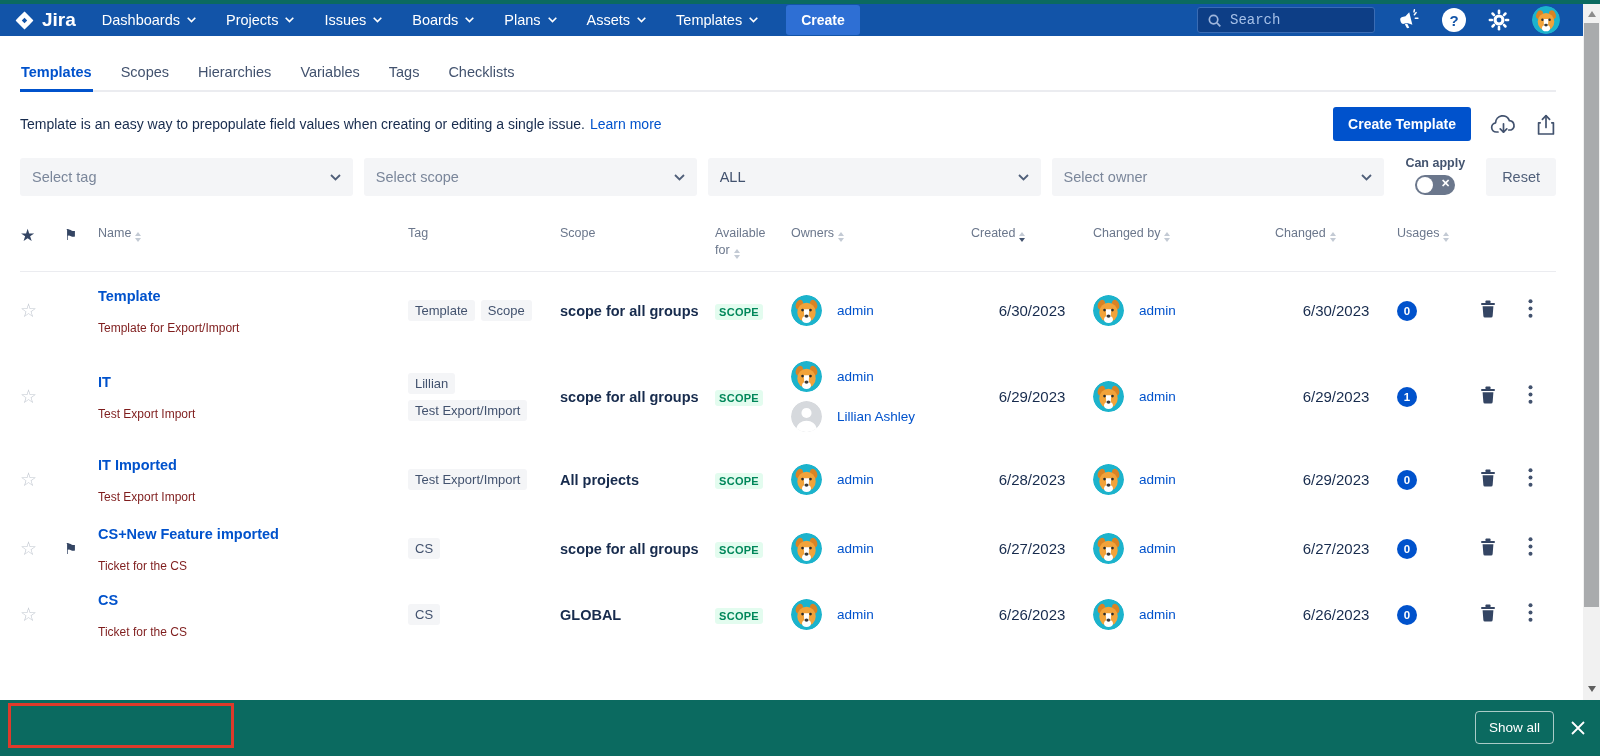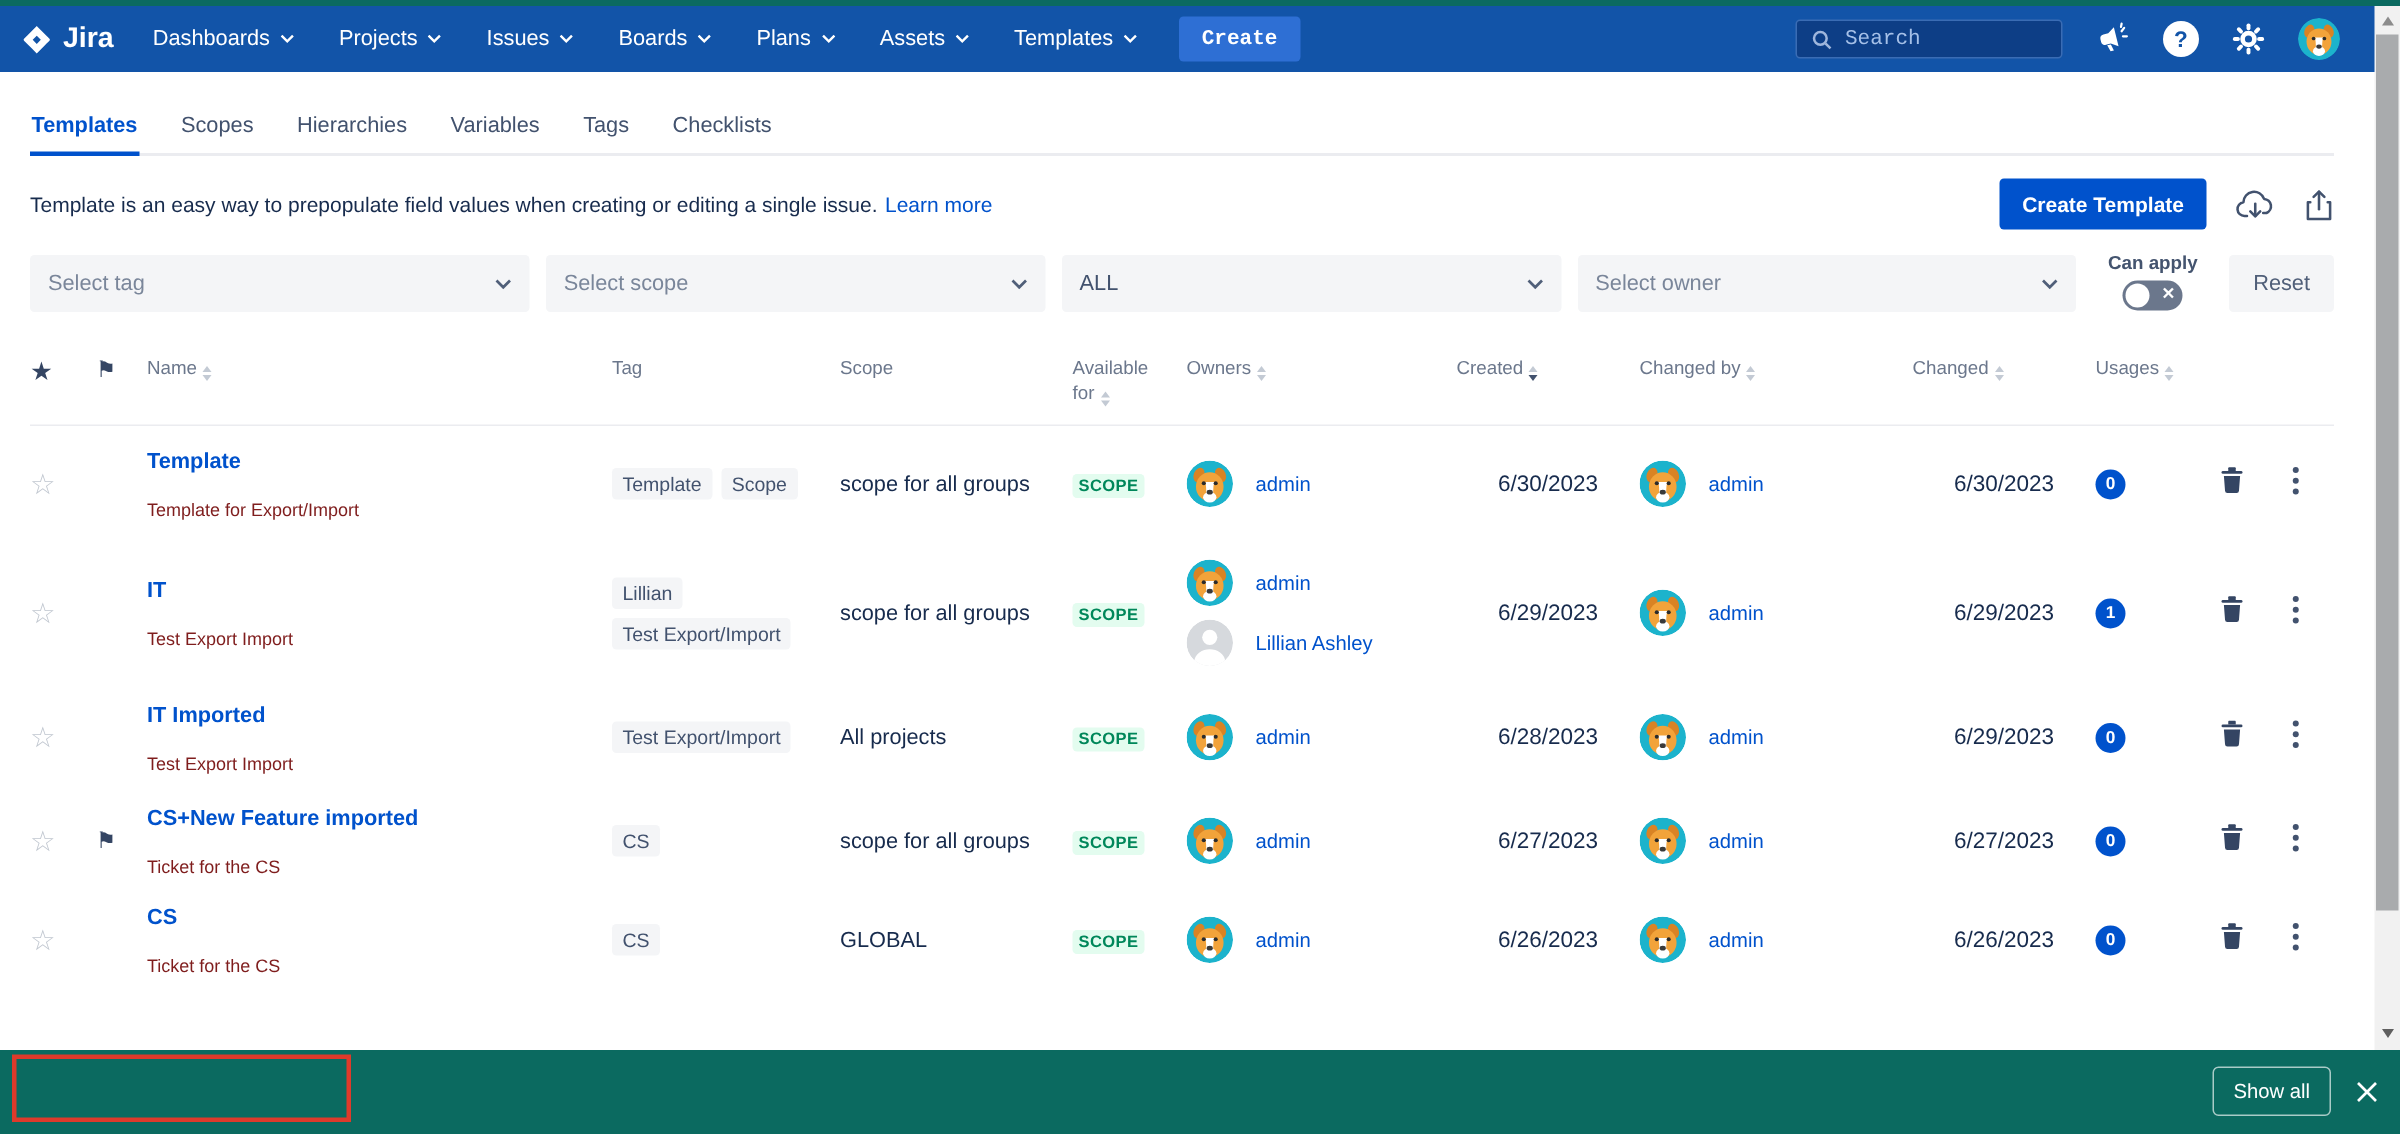--- a/index.html
+++ b/index.html
@@ -2,25 +2,25 @@
 <html><head>
 <meta charset="utf-8">
 <style>
   * { box-sizing: border-box; margin: 0; padding: 0; }
   html,body { width:1600px; height:756px; overflow:hidden; }
   body { font-family:"Liberation Sans", sans-serif; background:#fff; position:relative; }
   a { text-decoration:none; cursor:pointer; }
 
   
   .top-strip { height:4px; background:#0B6A60; }
-  .navbar { height:44px; background:#1254A8; display:flex; align-items:center; padding:0 14px; }
+  .navbar { height:32px; background:#1254A8; display:flex; align-items:center; padding:0 14px; }
   .logo { display:flex; align-items:center; gap:7px; color:#fff; font-size:19px; font-weight:bold; margin-right:26px; cursor:pointer; }
   .nav-items { display:flex; gap:30px; }
   .nav-item { display:flex; align-items:center; gap:7px; color:#fff; font-size:14.5px; cursor:pointer; }
-  .create-btn { background:#2E6FD4; color:#fff; border:none; padding:7px 15px; border-radius:3px; font-size:14px; font-weight:600; margin-left:28px; cursor:pointer; font-family:Liberation Mono, monospace; }
+  .create-btn { background:#2E6FD4; color:#fff; border:none; padding:7px 15px; border-radius:3px; font-size:14px; font-weight:600; margin-left:28px; cursor:pointer; font-family:Liberation Sans, sans-serif; }
   .nav-right { margin-left:auto; display:flex; align-items:center; gap:21px; padding-right:26px; }
   .search-box { width:178px; height:26px; background:#0D3E86; border:1px solid #3A6CB4; border-radius:3px; display:flex; align-items:center; gap:8px; padding:0 9px; }
   .search-box input { background:transparent; border:none; outline:none; color:#CFE0F7; font-size:14px; width:130px; font-family:Liberation Mono, monospace; }
   .search-box input::placeholder { color:#A5C0E8; }
   .help-icon { width:24px; height:24px; border-radius:50%; background:#fff; color:#1254A8; font-weight:bold; font-size:15px; display:flex; align-items:center; justify-content:center; cursor:pointer; }
   .nav-avatar { width:28px; height:28px; border-radius:50%; overflow:hidden; cursor:pointer; }
   .nav-icon { cursor:pointer; display:flex; }
 
   
   .page { padding:0 44px 0 20px; }
@@ -63,21 +63,21 @@
   .row:nth-child(2){ min-height:94px; }
   .row:nth-child(3){ min-height:72px; }
   .row:nth-child(4){ min-height:66px; }
   .row:nth-child(5){ min-height:66px; }
   .star { color:#C1C7D0; font-size:19px; cursor:pointer; }
   .flag { color:#344563; font-size:15px; }
   .name-link { color:#0052CC; font-size:14.5px; font-weight:600; }
   .desc { margin-top:16px; font-size:12px; color:#7f1d1d; }
   .tags { display:flex; flex-wrap:wrap; gap:6px; padding-right:12px; }
   .chip { background:#F4F5F7; color:#42526E; font-size:13px; padding:3px 7px; border-radius:3px; white-space:nowrap; }
-  .c-scope { font-size:14.5px; color:#172B4D; padding-right:8px; }
+  .c-scope { font-size:14.5px; color:#172B4D; padding-right:8px;font-weight:bold; }
   .badge-scope { background:#E3FCEF; color:#00875A; font-size:11px; font-weight:700; padding:2px 4px; border-radius:3px; letter-spacing:.3px; }
   .c-owners { display:flex; flex-direction:column; gap:9px; }
   .owner { display:flex; align-items:center; gap:15px; }
   .avatar { width:31px; height:31px; border-radius:50%; overflow:hidden; flex:none; display:flex; }
   .avatar svg { width:100%; height:100%; }
   .owner-link { color:#0052CC; font-size:13.5px; }
   .date { font-size:15px; color:#172B4D;text-align:center; }
   .usages-badge { width:20px; height:20px; border-radius:50%; background:#0052CC; color:#fff; font-size:11.5px; font-weight:700; display:inline-flex; align-items:center; justify-content:center; cursor:pointer; }
   .c-trash, .c-kebab { display:flex; justify-content:center; cursor:pointer; }
 

